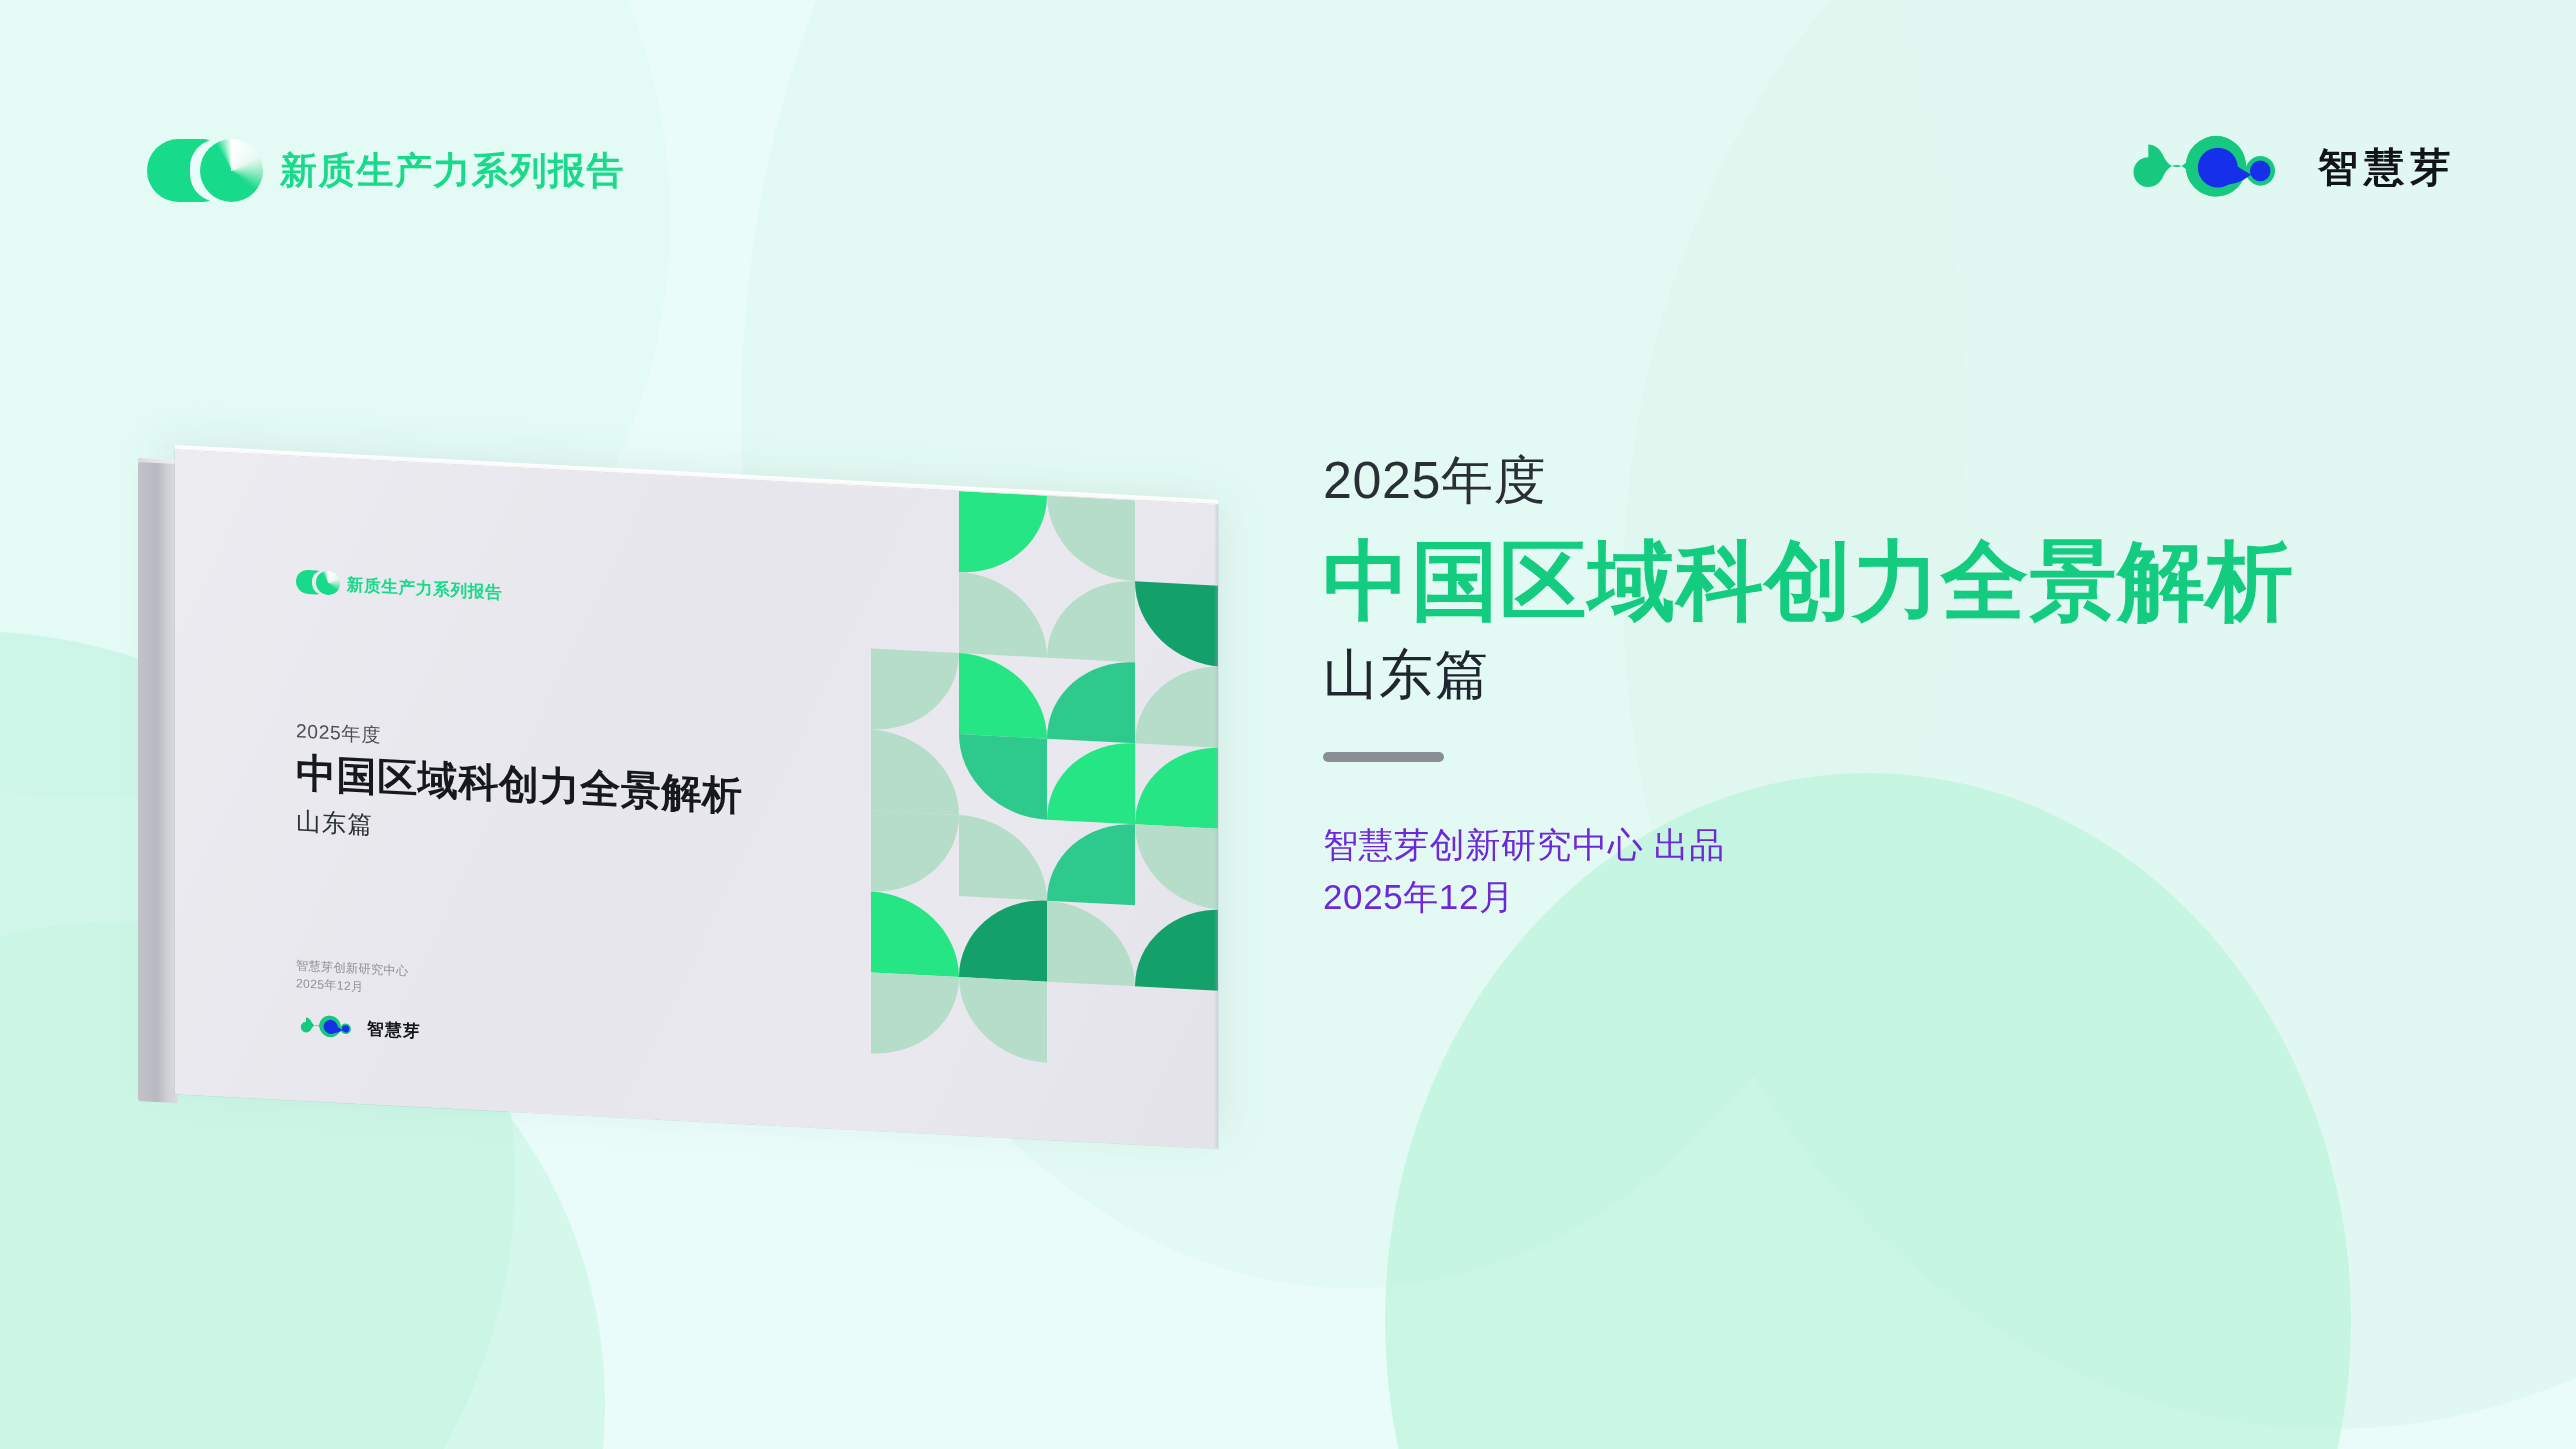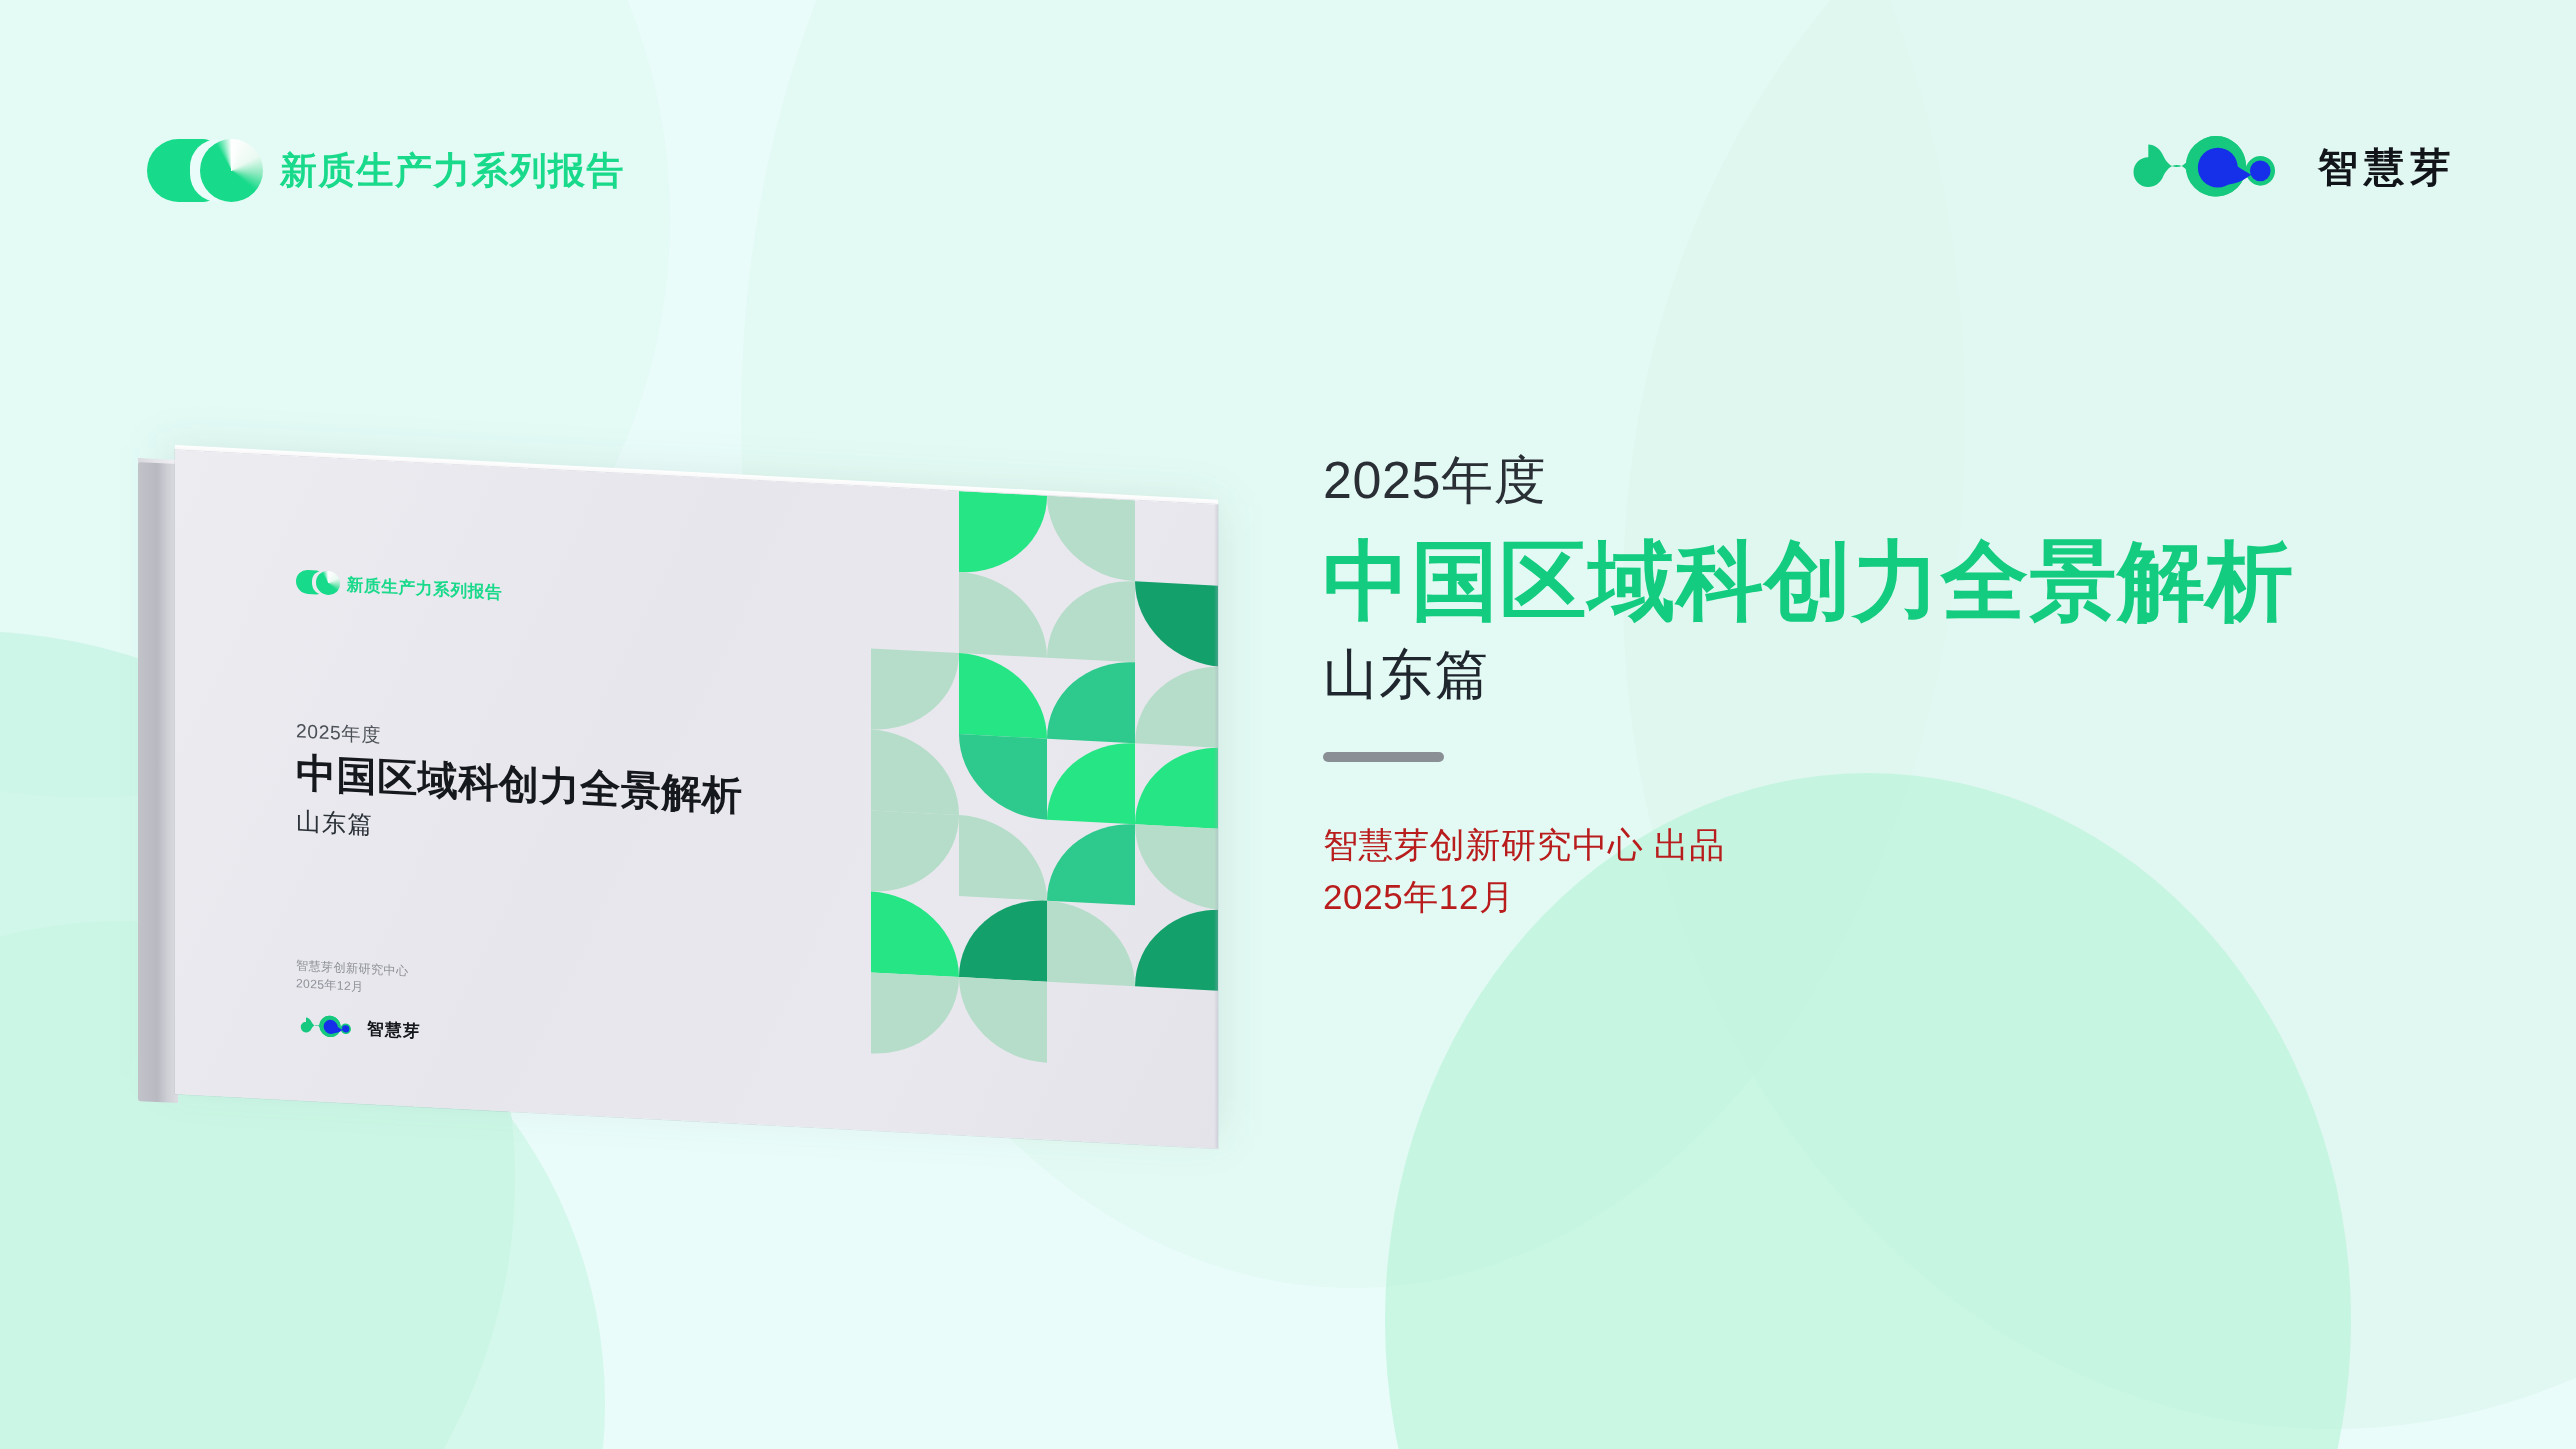--- a/index.html
+++ b/index.html
@@ -78,21 +78,21 @@
     margin-top: 16.7px;
     font-size: 54px; font-weight: 400; color: #20262d;
     letter-spacing: 1.9px; line-height: 1.1;
   }
   .divider {
     margin-top: 48px;
     width: 121px; height: 10.3px; border-radius: 5.2px; background: #8a8f95;
   }
   .meta { margin-top: 57px; }
   .meta-line {
-    font-size: 35px; color: #b91c1c; line-height: 1.48;
+    font-size: 35px; color: #6d28d9; line-height: 1.48;
     letter-spacing: 0.6px; white-space: nowrap;
   }
 
   
   .book-wrap {
     position: absolute; left: 138px; top: 444px;
     width: 1114px; height: 683px;
   }
   .book-shadow {
     position: absolute; left: 26px; top: 32px; width: 1056px; height: 631px;

